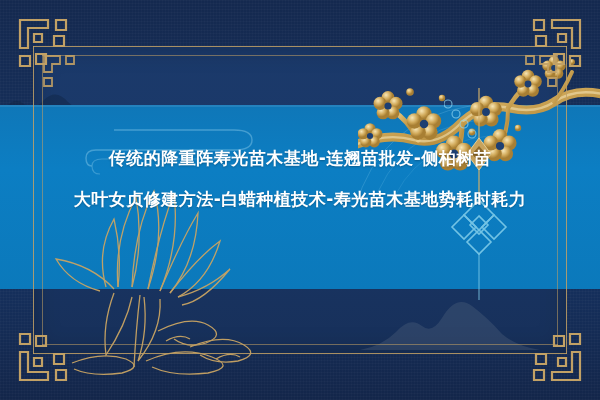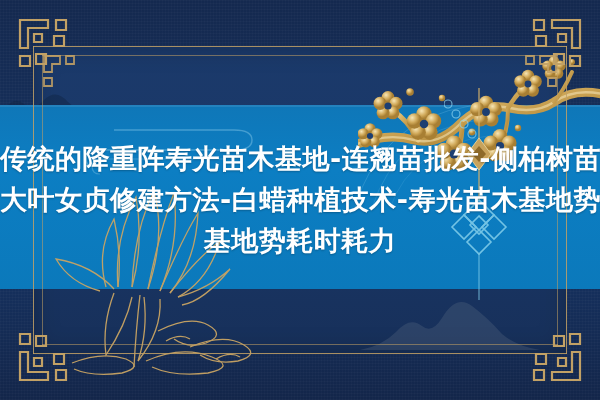--- a/index.html
+++ b/index.html
@@ -134,21 +134,21 @@
     opacity: .45;
   }
 
   
   .headline {
     position: absolute;
     left: 0; right: 0;
     top: 138px;
     text-align: center;
     color: #ffffff;
-    font-size: 27px;
+    font-size: 17px;
     font-weight: bold;
     line-height: 41px;
     letter-spacing: 0.5px;
     white-space: nowrap;
     text-shadow: 0 1px 2px rgba(0,0,0,0.25);
   }
   .headline .line2 {
     display: block;
     white-space: nowrap;
   }
@@ -391,16 +391,15 @@
     <g fill="none" stroke="#c2a165" stroke-width="1.8" opacity=".9">
       <path d="M4 4 L20 4 L20 12 L12 12 L12 20 L4 20 Z"></path>
       <path d="M26 4 L34 4 L34 12 L26 12 Z"></path>
       <path d="M4 26 L12 26 L12 34 L4 34 Z"></path>
     </g>
   </svg>
 
   <div class="headline">
     <span>传统的降重阵寿光苗木基地-连翘苗批发-侧柏树苗</span>
     <span class="line2">大叶女贞修建方法-白蜡种植技术-寿光苗木基地势耗时耗力</span>
-    <span class="line2">基地势耗时耗力</span>
   </div>
 
 </div>
 
 </body></html>

